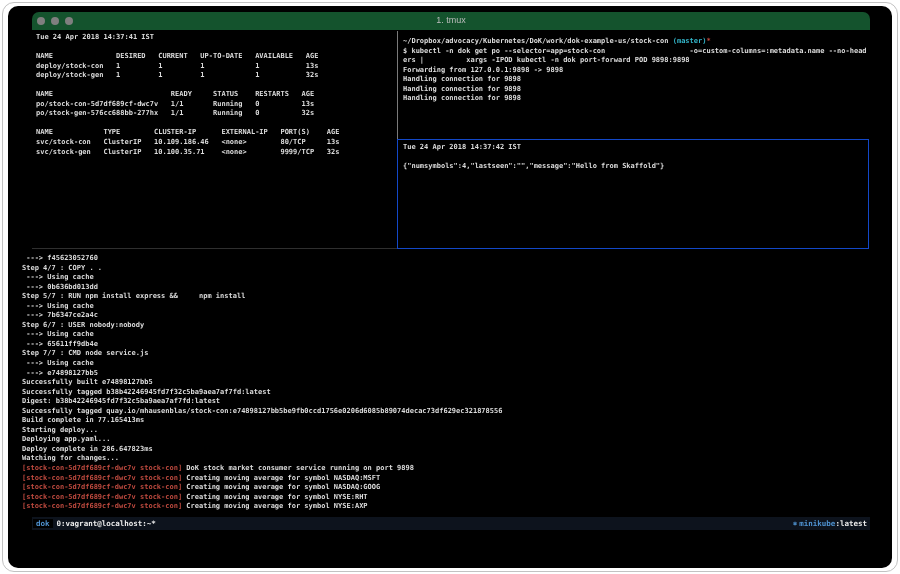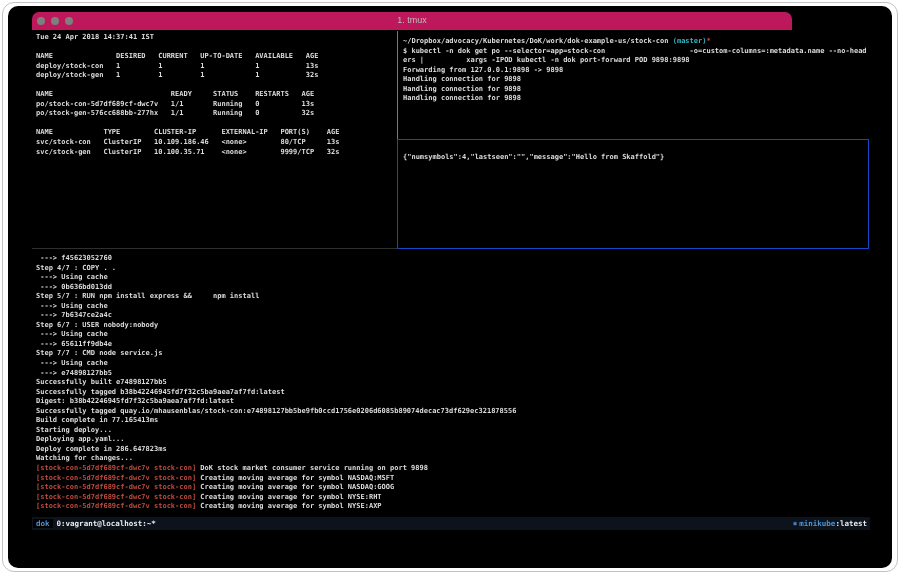--- a/index.html
+++ b/index.html
@@ -3,22 +3,22 @@
 <meta charset="utf-8">
 <style>
   html,body{margin:0;padding:0;}
   body{
     width:900px;height:574px;position:relative;background:#ffffff;
     font-family:"DejaVu Sans Mono", monospace;overflow:hidden;
   }
   .frame{position:absolute;inset:2px;border:1px solid #c2c2c2;border-radius:12px;}
   .screen{position:absolute;left:8px;top:6px;right:8px;bottom:6px;background:#000;border-radius:10px;}
   .titlebar{
-    position:absolute;left:32px;top:12px;width:760px;height:18px;
-    background:#be185d;border-radius:7px 7px 0 0;text-decoration:underline;
+    position:absolute;left:32px;top:12px;width:838px;height:18px;
+    background:#14532d;border-radius:7px 7px 0 0;text-decoration:underline;
   }
   .lights{position:absolute;left:5px;top:5px;display:flex;gap:6px;}
   .light{width:8px;height:8px;border-radius:50%;background:#7f7f7f;display:inline-block;}
   .wtitle{
     position:absolute;left:0;right:0;top:3px;text-align:center;
     font-family:"Liberation Sans", sans-serif;font-size:9px;color:#bdbdbd;
   }
   .pane{
     position:absolute;white-space:pre;font-size:7px;line-height:9.55px;
     font-weight:bold;color:#dcdcdc;overflow:hidden;
@@ -29,21 +29,21 @@
   .c-red{color:#bf4a3f;}
   .divider-v{position:absolute;left:397px;top:31px;width:1px;height:108px;background:#7a7a7a;}
   .divider-h{position:absolute;left:32px;top:248px;width:365px;height:1px;background:#2f2f2f;}
   .active-outline{
     position:absolute;left:397px;top:139px;width:472px;height:110px;
     border:1px solid #1348c8;box-sizing:border-box;
   }
   .pane-tl{left:36px;top:33px;width:356px;height:214px;}
   .pane-tr{left:403px;top:37px;width:464px;height:100px;}
   .pane-mr{left:403px;top:143px;width:462px;height:102px;}
-  .pane-b{left:36px;top:254px;width:830px;height:262px;}
+  .pane-b{left:22px;top:254px;width:830px;height:262px;}
   .statusbar{
     position:absolute;left:32px;top:517px;width:838px;height:13px;
     background:#0d131d;font-size:7.5px;line-height:13px;font-weight:bold;color:#e8e8e8;
   }
   .sess{color:#4f93d2;background:#000000;padding:0 3px;margin-left:1px;}
   .winlabel{margin-left:4px;color:#ececec;margin-top:44px;}
   .status-right{position:absolute;right:3px;top:0;}
   .helm{color:#4f93d2;margin-right:2px;}
   .cluster{color:#4f93d2;}
   .ctx{color:#ececec;}
@@ -64,21 +64,21 @@
 </div>
 
 <div class="pane pane-tl"><div class="tline"><span class="c-fg">Tue 24 Apr 2018 14:37:41 IST</span></div><div class="tline">&nbsp;</div><div class="tline"><span class="c-fg">NAME               DESIRED   CURRENT   UP-TO-DATE   AVAILABLE   AGE</span></div><div class="tline"><span class="c-fg">deploy/stock-con   1         1         1            1           13s</span></div><div class="tline"><span class="c-fg">deploy/stock-gen   1         1         1            1           32s</span></div><div class="tline">&nbsp;</div><div class="tline"><span class="c-fg">NAME                            READY     STATUS    RESTARTS   AGE</span></div><div class="tline"><span class="c-fg">po/stock-con-5d7df689cf-dwc7v   1/1       Running   0          13s</span></div><div class="tline"><span class="c-fg">po/stock-gen-576cc688bb-277hx   1/1       Running   0          32s</span></div><div class="tline">&nbsp;</div><div class="tline"><span class="c-fg">NAME            TYPE        CLUSTER-IP      EXTERNAL-IP   PORT(S)    AGE</span></div><div class="tline"><span class="c-fg">svc/stock-con   ClusterIP   10.109.186.46   &lt;none&gt;        80/TCP     13s</span></div><div class="tline"><span class="c-fg">svc/stock-gen   ClusterIP   10.100.35.71    &lt;none&gt;        9999/TCP   32s</span></div></div>
 
 <div class="divider-v"></div>
 
 <div class="pane pane-tr"><div class="tline"><span class="c-fg">~/Dropbox/advocacy/Kubernetes/DoK/work/dok-example-us/stock-con </span><span class="c-cyan">(master)</span><span class="c-red">*</span></div><div class="tline"><span class="c-fg">$ kubectl -n dok get po --selector=app=stock-con                    -o=custom-columns=:metadata.name --no-head</span></div><div class="tline"><span class="c-fg">ers |          xargs -IPOD kubectl -n dok port-forward POD 9898:9898</span></div><div class="tline"><span class="c-fg">Forwarding from 127.0.0.1:9898 -&gt; 9898</span></div><div class="tline"><span class="c-fg">Handling connection for 9898</span></div><div class="tline"><span class="c-fg">Handling connection for 9898</span></div><div class="tline"><span class="c-fg">Handling connection for 9898</span></div></div>
 
 <div class="active-outline"></div>
 
-<div class="pane pane-mr"><div class="tline">&nbsp;</div><div class="tline"><span class="c-fg">{"numsymbols":4,"lastseen":"","message":"Hello from Skaffold"}</span></div></div>
+<div class="pane pane-mr"><div class="tline"><span class="c-fg">Tue 24 Apr 2018 14:37:42 IST</span></div><div class="tline">&nbsp;</div><div class="tline"><span class="c-fg">{"numsymbols":4,"lastseen":"","message":"Hello from Skaffold"}</span></div></div>
 
 <div class="divider-h"></div>
 
 <div class="pane pane-b"><div class="tline"><span class="c-fg"> ---&gt; f45623052760</span></div><div class="tline"><span class="c-fg">Step 4/7 : COPY . .</span></div><div class="tline"><span class="c-fg"> ---&gt; Using cache</span></div><div class="tline"><span class="c-fg"> ---&gt; 0b636bd013dd</span></div><div class="tline"><span class="c-fg">Step 5/7 : RUN npm install express &amp;&amp;     npm install</span></div><div class="tline"><span class="c-fg"> ---&gt; Using cache</span></div><div class="tline"><span class="c-fg"> ---&gt; 7b6347ce2a4c</span></div><div class="tline"><span class="c-fg">Step 6/7 : USER nobody:nobody</span></div><div class="tline"><span class="c-fg"> ---&gt; Using cache</span></div><div class="tline"><span class="c-fg"> ---&gt; 65611ff9db4e</span></div><div class="tline"><span class="c-fg">Step 7/7 : CMD node service.js</span></div><div class="tline"><span class="c-fg"> ---&gt; Using cache</span></div><div class="tline"><span class="c-fg"> ---&gt; e74898127bb5</span></div><div class="tline"><span class="c-fg">Successfully built e74898127bb5</span></div><div class="tline"><span class="c-fg">Successfully tagged b38b42246945fd7f32c5ba9aea7af7fd:latest</span></div><div class="tline"><span class="c-fg">Digest: b38b42246945fd7f32c5ba9aea7af7fd:latest</span></div><div class="tline"><span class="c-fg">Successfully tagged quay.io/mhausenblas/stock-con:e74898127bb5be9fb0ccd1756e0206d6085b89074decac73df629ec321878556</span></div><div class="tline"><span class="c-fg">Build complete in 77.165413ms</span></div><div class="tline"><span class="c-fg">Starting deploy...</span></div><div class="tline"><span class="c-fg">Deploying app.yaml...</span></div><div class="tline"><span class="c-fg">Deploy complete in 286.647823ms</span></div><div class="tline"><span class="c-fg">Watching for changes...</span></div><div class="tline"><span class="c-red">[stock-con-5d7df689cf-dwc7v stock-con]</span><span class="c-fg"> DoK stock market consumer service running on port 9898</span></div><div class="tline"><span class="c-red">[stock-con-5d7df689cf-dwc7v stock-con]</span><span class="c-fg"> Creating moving average for symbol NASDAQ:MSFT</span></div><div class="tline"><span class="c-red">[stock-con-5d7df689cf-dwc7v stock-con]</span><span class="c-fg"> Creating moving average for symbol NASDAQ:GOOG</span></div><div class="tline"><span class="c-red">[stock-con-5d7df689cf-dwc7v stock-con]</span><span class="c-fg"> Creating moving average for symbol NYSE:RHT</span></div><div class="tline"><span class="c-red">[stock-con-5d7df689cf-dwc7v stock-con]</span><span class="c-fg"> Creating moving average for symbol NYSE:AXP</span></div></div>
 
 <div class="statusbar">
   <span class="sess">dok</span><span class="winlabel">0:vagrant@localhost:~*</span>
   <span class="status-right"><span class="helm">⎈</span><span class="cluster">minikube</span><span class="ctx">:latest</span></span>
 </div>
 

